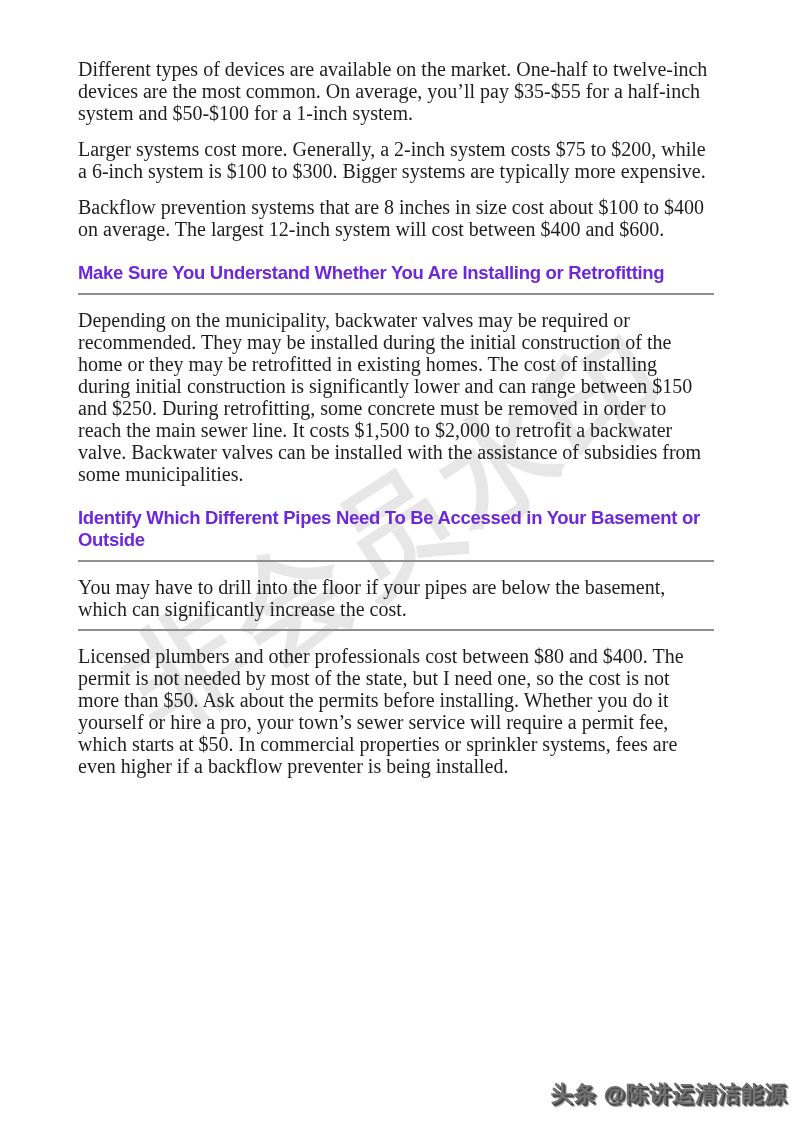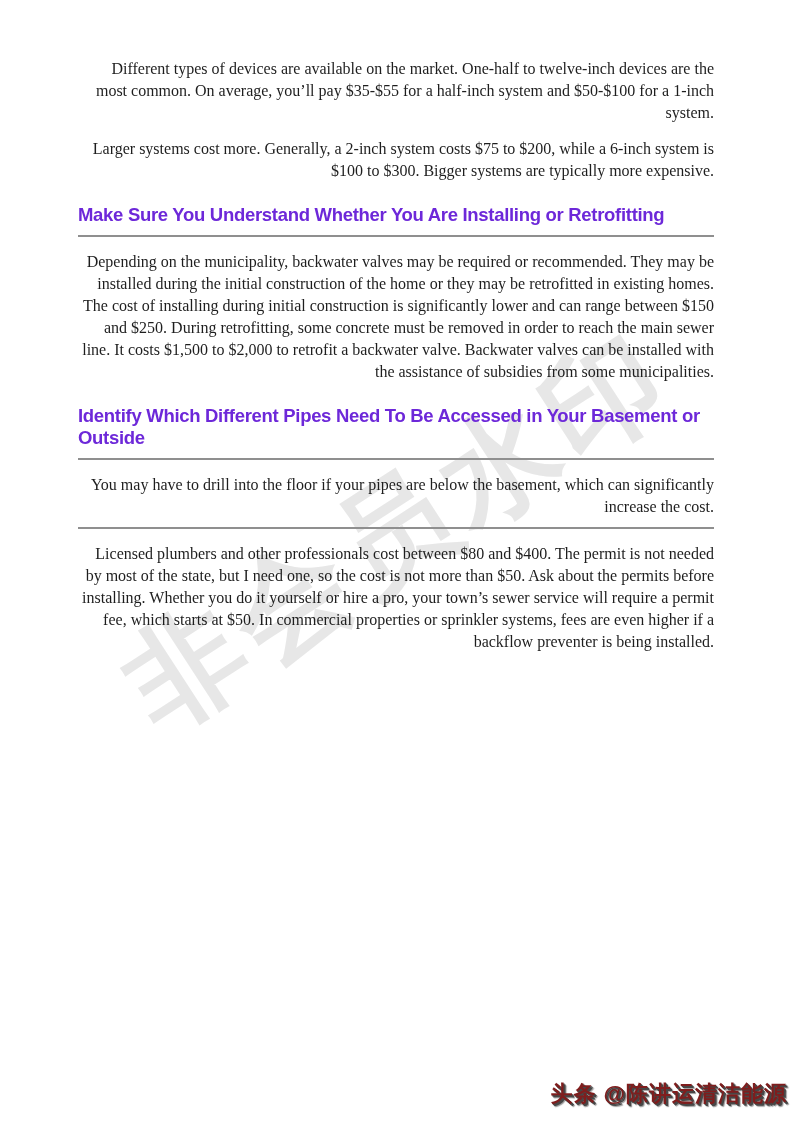--- a/index.html
+++ b/index.html
@@ -33,25 +33,25 @@
     user-select: none;
   }
   .content {
     position: absolute;
     left: 78px;
     top: 44px;
     width: 636px;
     z-index: 1;
   }
   p.body-text {
-    font-size: 16px;
+    font-size: 20px;
     line-height: 22px;
     color: #1e1e1e;
     margin: 14px 0 6px 0;
-    text-align: right;
+    text-align: left;
   }
   h2.section-heading {
     font-family: "Liberation Sans", "DejaVu Sans", sans-serif;
     font-weight: bold;
     font-size: 18.5px;
     line-height: 22px;
     letter-spacing: -0.3px;
     color: #6d28d9;
     margin: 22px 0 0 0;
   }
@@ -62,41 +62,42 @@
     width: 100%;
   }
   
   .watermark-footer {
     position: absolute;
     right: 6px;
     bottom: 13px;
     font-family: "Liberation Sans", "DejaVu Sans", sans-serif;
     font-weight: bold;
     font-size: 22px;
-    color: #7f1d1d;
+    color: #737373;
     text-shadow: 2px 2px 0 #474747, 1px 1px 0 #474747, 3px 3px 1px rgba(70,70,70,0.55);
     letter-spacing: 1px;
     z-index: 2;
     white-space: nowrap;
     user-select: none;
   }
 </style>
 </head>
 <body>
 
 <div class="page">
 
   <div class="watermark-diagonal">非会员水印</div>
 
   <div class="content">
 
     <p class="body-text">Different types of devices are available on the market. One-half to twelve-inch devices are the most common. On average, you’ll pay $35-$55 for a half-inch system and $50-$100 for a 1-inch system.</p>
 
     <p class="body-text">Larger systems cost more. Generally, a 2-inch system costs $75 to $200, while a 6-inch system is $100 to $300. Bigger systems are typically more expensive.</p>
 
+    <p class="body-text">Backflow prevention systems that are 8 inches in size cost about $100 to $400 on average. The largest 12-inch system will cost between $400 and $600.</p>
 
     <h2 class="section-heading">Make Sure You Understand Whether You Are Installing or Retrofitting</h2>
     <hr class="heading-rule">
     <p class="body-text">Depending on the municipality, backwater valves may be required or recommended. They may be installed during the initial construction of the home or they may be retrofitted in existing homes. The cost of installing during initial construction is significantly lower and can range between $150 and $250. During retrofitting, some concrete must be removed in order to reach the main sewer line. It costs $1,500 to $2,000 to retrofit a backwater valve. Backwater valves can be installed with the assistance of subsidies from some municipalities.</p>
 
     <h2 class="section-heading">Identify Which Different Pipes Need To Be Accessed in Your Basement or Outside</h2>
     <hr class="heading-rule">
     <p class="body-text">You may have to drill into the floor if your pipes are below the basement, which can significantly increase the cost.</p>
 
     <hr class="heading-rule">

